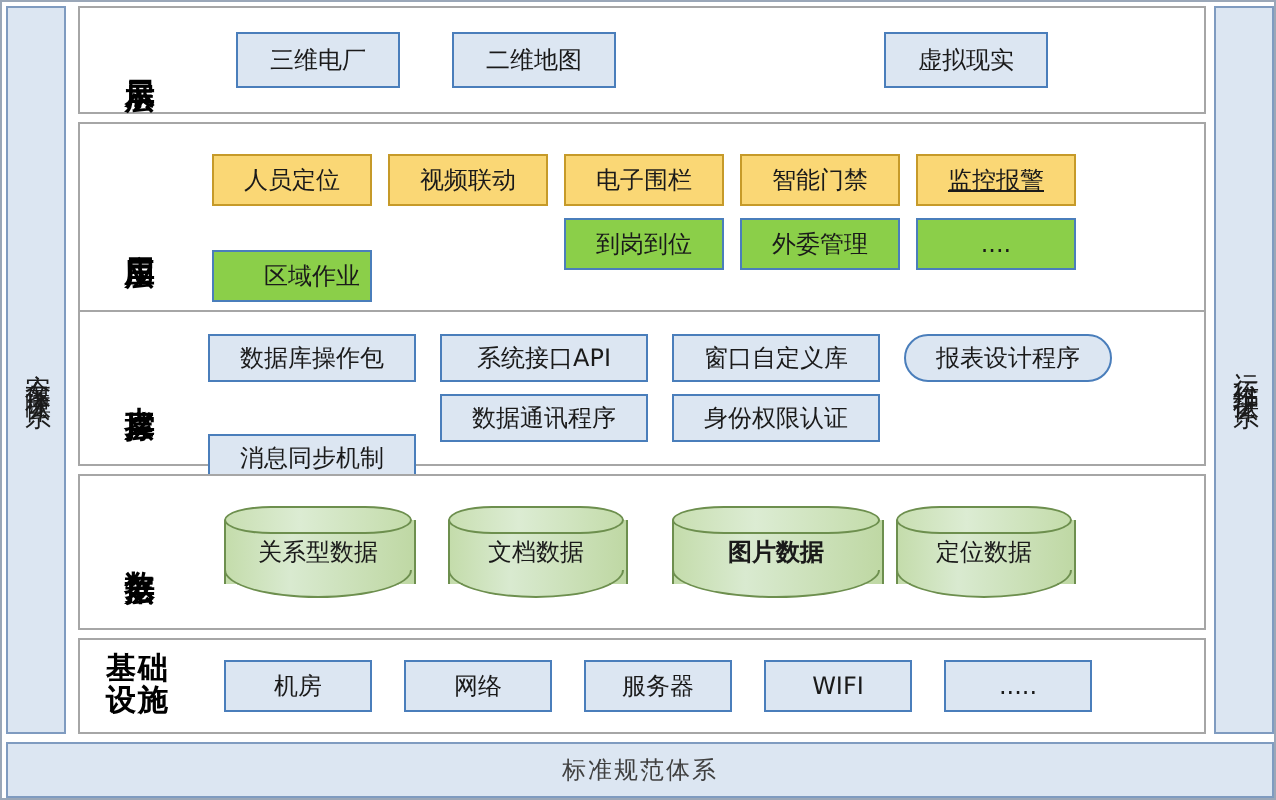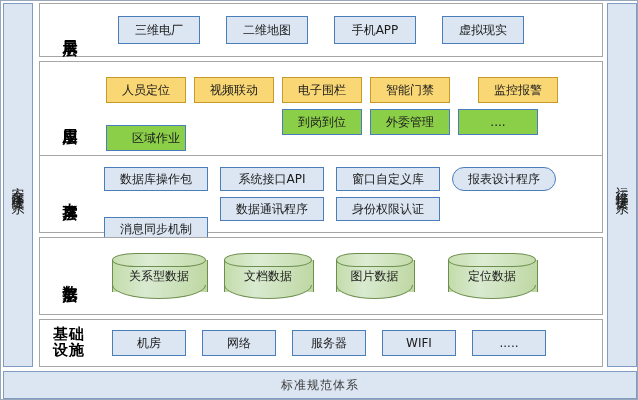--- a/index.html
+++ b/index.html
@@ -206,23 +206,20 @@
           <span class="vtext">展示层</span>
         </div>
         <div class="layer-body">
           <div class="row" style="position: absolute; left: 0px; right: 0px; top: 12px; height: 28px;">
             <div class="chip blue" style="position: absolute; left: 20px; width: 82px; height: 28px; top: 0px;">
               <span>三维电厂</span>
             </div>
             <div class="chip blue" style="position: absolute; left: 128px; width: 82px; height: 28px; top: 0px;">
               <span>二维地图</span>
             </div>
-            <div class="chip blue" style="position: absolute; left: 236px; width: 82px; height: 28px; top: 0px;">
-              <span>手机APP</span>
-            </div>
             <div class="chip blue" style="position: absolute; left: 344px; width: 82px; height: 28px; top: 0px;">
               <span>虚拟现实</span>
             </div>
           </div>
         </div>
       </div>
       <div class="layer" style="top: 60px; height: 114px;">
         <div class="layer-label">
           <span class="vtext">应用层</span>
         </div>
@@ -233,21 +230,21 @@
             </div>
             <div class="chip orange" style="position: absolute; left: 96px; width: 80px; height: 26px; top: 0px;">
               <span>视频联动</span>
             </div>
             <div class="chip orange" style="position: absolute; left: 184px; width: 80px; height: 26px; top: 0px;">
               <span>电子围栏</span>
             </div>
             <div class="chip orange" style="position: absolute; left: 272px; width: 80px; height: 26px; top: 0px;">
               <span>智能门禁</span>
             </div>
-            <div class="chip orange" style="position: absolute; left: 380px; width: 80px; height: 26px; top: 0px;">
+            <div class="chip orange" style="position: absolute; left: 360px; width: 80px; height: 26px; top: 0px; text-decoration: underline;">
               <span>监控报警</span>
             </div>
           </div>
           <div class="row" style="position: absolute; left: 0px; right: 0px; top: 47px; height: 26px;">
             <div class="chip green" style="position: absolute; left: 8px; width: 80px; height: 26px; top: 16px; padding-left: 20px;">
               <span>区域作业</span>
             </div>
             <div class="chip green" style="position: absolute; left: 184px; width: 80px; height: 26px; top: 0px;">
               <span>到岗到位</span>
             </div>
@@ -303,21 +300,21 @@
               <div class="cyl-bottom"></div>
               <div class="cyl-top"></div>
               <div class="cyl-label">关系型数据</div>
             </div>
             <div class="cyl" style="position: absolute; left: 126px; width: 88px; height: 46px; top: 0px;">
               <div class="cyl-body"></div>
               <div class="cyl-bottom"></div>
               <div class="cyl-top"></div>
               <div class="cyl-label">文档数据</div>
             </div>
-            <div class="cyl" style="position: absolute; left: 238px; width: 77px; height: 46px; top: 0px;">
+            <div class="cyl" style="position: absolute; left: 238px; width: 104px; height: 46px; top: 0px; font-weight: bold;">
               <div class="cyl-body"></div>
               <div class="cyl-bottom"></div>
               <div class="cyl-top"></div>
               <div class="cyl-label">图片数据</div>
             </div>
             <div class="cyl" style="position: absolute; left: 350px; width: 88px; height: 46px; top: 0px;">
               <div class="cyl-body"></div>
               <div class="cyl-bottom"></div>
               <div class="cyl-top"></div>
               <div class="cyl-label">定位数据</div>

